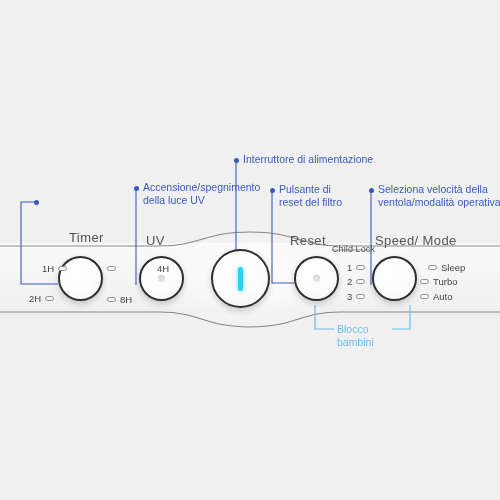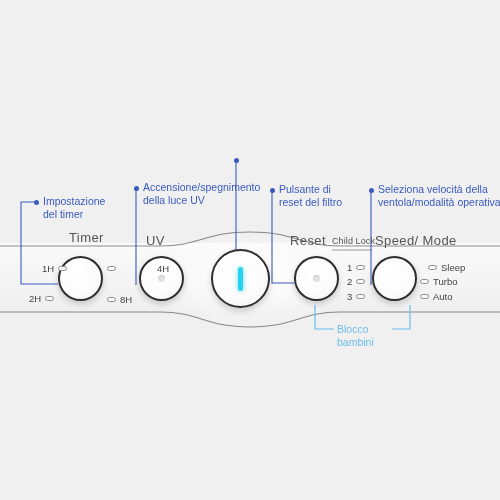--- a/index.html
+++ b/index.html
@@ -194,50 +194,49 @@
     <path d="M 315,305 L 315,329 L 334,329" fill="none" stroke="#6bbdf0" stroke-width="1.2"></path>
     <path d="M 410,305 L 410,329 L 392,329" fill="none" stroke="#6bbdf0" stroke-width="1.2"></path>
   </svg>
 
   <span class="anno-dot" style="left:34px;  top:199.5px;"></span>
   <span class="anno-dot" style="left:134px; top:185.5px;"></span>
   <span class="anno-dot" style="left:234px; top:157.5px;"></span>
   <span class="anno-dot" style="left:270px; top:187.5px;"></span>
   <span class="anno-dot" style="left:369px; top:187.5px;"></span>
 
-  <div class="anno" style="left:43px; top:195px;">
-    <div>Impostazione</div>
-    <div>del timer</div>
-  </div>
 
   <div class="anno" style="left:143px; top:181px;">
     <div>Accensione/spegnimento</div>
     <div>della luce UV</div>
   </div>
 
+  <div class="anno" style="left:243px; top:153px;">
+    <div>Interruttore di alimentazione</div>
+  </div>
 
   <div class="anno" style="left:279px; top:183px;">
     <div>Pulsante di</div>
     <div>reset del filtro</div>
   </div>
 
   <div class="anno" style="left:378px; top:183px;">
     <div>Seleziona velocità della</div>
     <div>ventola/modalità operativa</div>
   </div>
 
   <div class="anno-cyan" style="left:337px; top:323px; width:50px;">
     <div>Blocco</div>
     <div>bambini</div>
   </div>
 
   <div class="section-title" style="left:69px;  top:230px;">Timer</div>
   <div class="section-title" style="left:146px; top:233px;">UV</div>
   <div class="section-title" style="left:290px; top:233px;">Reset</div>
-  <div class="childlock-title" style="left:332px; top:236px;">Child Lock</div>
+  <div class="childlock-title" style="left:332px; top:244px;">Child Lock</div>
   <div class="section-title" style="left:375px; top:233px;">Speed/ Mode</div>
 
   <div class="knob" style="left:58px;  top:256px; width:45px; height:45px;"></div>
 
   <div class="knob" style="left:139px; top:256px; width:45px; height:45px;">
     <span class="knob-dot"></span>
   </div>
 
   <div class="knob" style="left:211px; top:249px; width:59px; height:59px;">
     <span class="knob-bar"></span>

